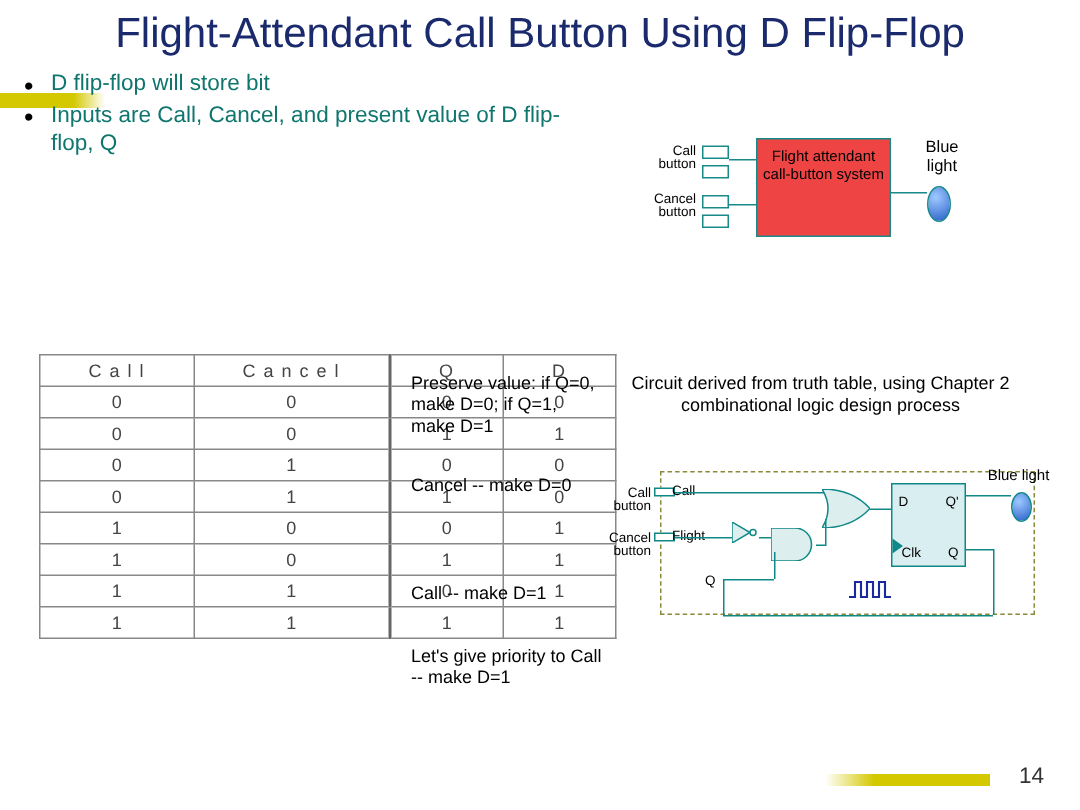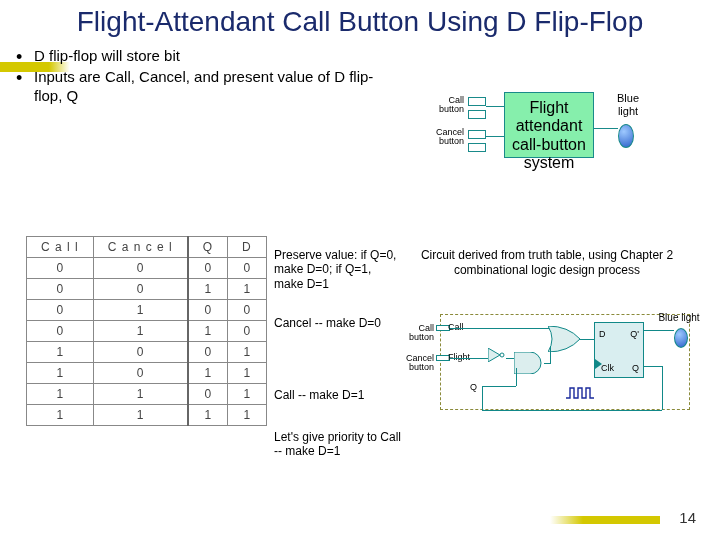--- a/index.html
+++ b/index.html
@@ -1,40 +1,40 @@
 <!DOCTYPE html>
 <html><head>
 <meta charset="utf-8">
 <style>
   * { box-sizing: border-box; margin: 0; padding: 0; }
   body { width: 720px; height: 540px; font-family: Arial, sans-serif; background: #fff; position: relative; overflow: hidden; }
   .title { font-size: 28px; color: #1a2a6c; text-align: center; padding: 6px 20px 4px; font-weight: normal; position: relative; }
   .title-stripe { position: absolute; left: 0; top: 62px; width: 70px; height: 10px; background: linear-gradient(to right, #d4c800 0%, #d4c800 70%, #fff 100%); }
-  .bullets { font-size: 15px; color: #000000; padding: 4px 10px 0 34px; width: 402px; line-height: 1.28; }
+  .bullets { font-size: 15px; color: #0f766e; padding: 4px 10px 0 34px; width: 402px; line-height: 1.28; }
   .bullets li { list-style: none; position: relative; margin-bottom: 2px; }
   .bullets li::before { content: "•"; position: absolute; left: -18px; font-size: 18px; color: #000; }
   .block-box { position: absolute; left: 466px; top: 94px; width: 184px; height: 72px; }
   .signal-label { position: absolute; font-size: 9px; color: #000; line-height: 1.05; }
   .sig-callb { left: -42px; top: 2px; text-align: right; width: 40px; }
   .sig-cancelb { left: -42px; top: 34px; text-align: right; width: 40px; }
   .sbox { position: absolute; border: 1px solid #198a8a; background: #fff; }
   .sbox.s1 { left: 2px; top: 3px; width: 18px; height: 9px; }
   .sbox.s2 { left: 2px; top: 16px; width: 18px; height: 9px; }
   .sbox.s3 { left: 2px; top: 36px; width: 18px; height: 9px; }
   .sbox.s4 { left: 2px; top: 49px; width: 18px; height: 9px; }
-  .sysbox { position: absolute; left: 38px; top: -2px; width: 90px; height: 66px; border: 1px solid #198a8a; background: #86efac; font-size: 16px; text-align: center; padding-top: 6px; line-height: 1.15; }
+  .sysbox { position: absolute; left: 38px; top: -2px; width: 90px; height: 66px; border: 1px solid #198a8a; background: #ef4444; font-size: 10px; text-align: center; padding-top: 6px; line-height: 1.15; }
   .bluelight-label { position: absolute; left: 142px; top: -2px; font-size: 11px; width: 40px; text-align: center; line-height: 1.15; color:#000; }
   .blueoval { position: absolute; left: 152px; top: 30px; width: 16px; height: 24px; border-radius: 50%; background: radial-gradient(circle at 35% 30%, #9ec9ff, #2a5fc9); border: 1px solid #198a8a; }
   .wire { position: absolute; background: #198a8a; height: 1px; }
   .w1 { left: 20px; top: 12px; width: 18px; }
   .w2 { left: 20px; top: 42px; width: 18px; }
   .w3 { left: 128px; top: 34px; width: 24px; }
 
   .truth-table { position: absolute; left: 26px; top: 236px; border-collapse: collapse; font-size: 12px; color:#444; }
-  .truth-table th, .truth-table td { border: 1px solid #888; padding: 3px 14px; text-align: center; background:#fff; }
+  .truth-table th, .truth-table td { border: 1px solid #888; padding: 3px 32px; text-align: center; background:#fff; }
   .truth-table th { font-weight: normal; letter-spacing: 1px; }
   .truth-table th.sep, .truth-table td.sep { border-left: 2px solid #666; }
 
   .annot { position: absolute; font-size: 12px; color: #000; line-height: 1.2; width: 130px; margin-left: 44px; }
   .annot.a1 { left: 230px; top: 248px; }
   .annot.a2 { left: 230px; top: 316px; }
   .annot.a3 { left: 230px; top: 388px; }
   .annot.a4 { left: 230px; top: 430px; }
 
   .circ-caption { position: absolute; left: 418px; top: 248px; width: 258px; font-size: 12px; text-align: center; line-height: 1.25; }

